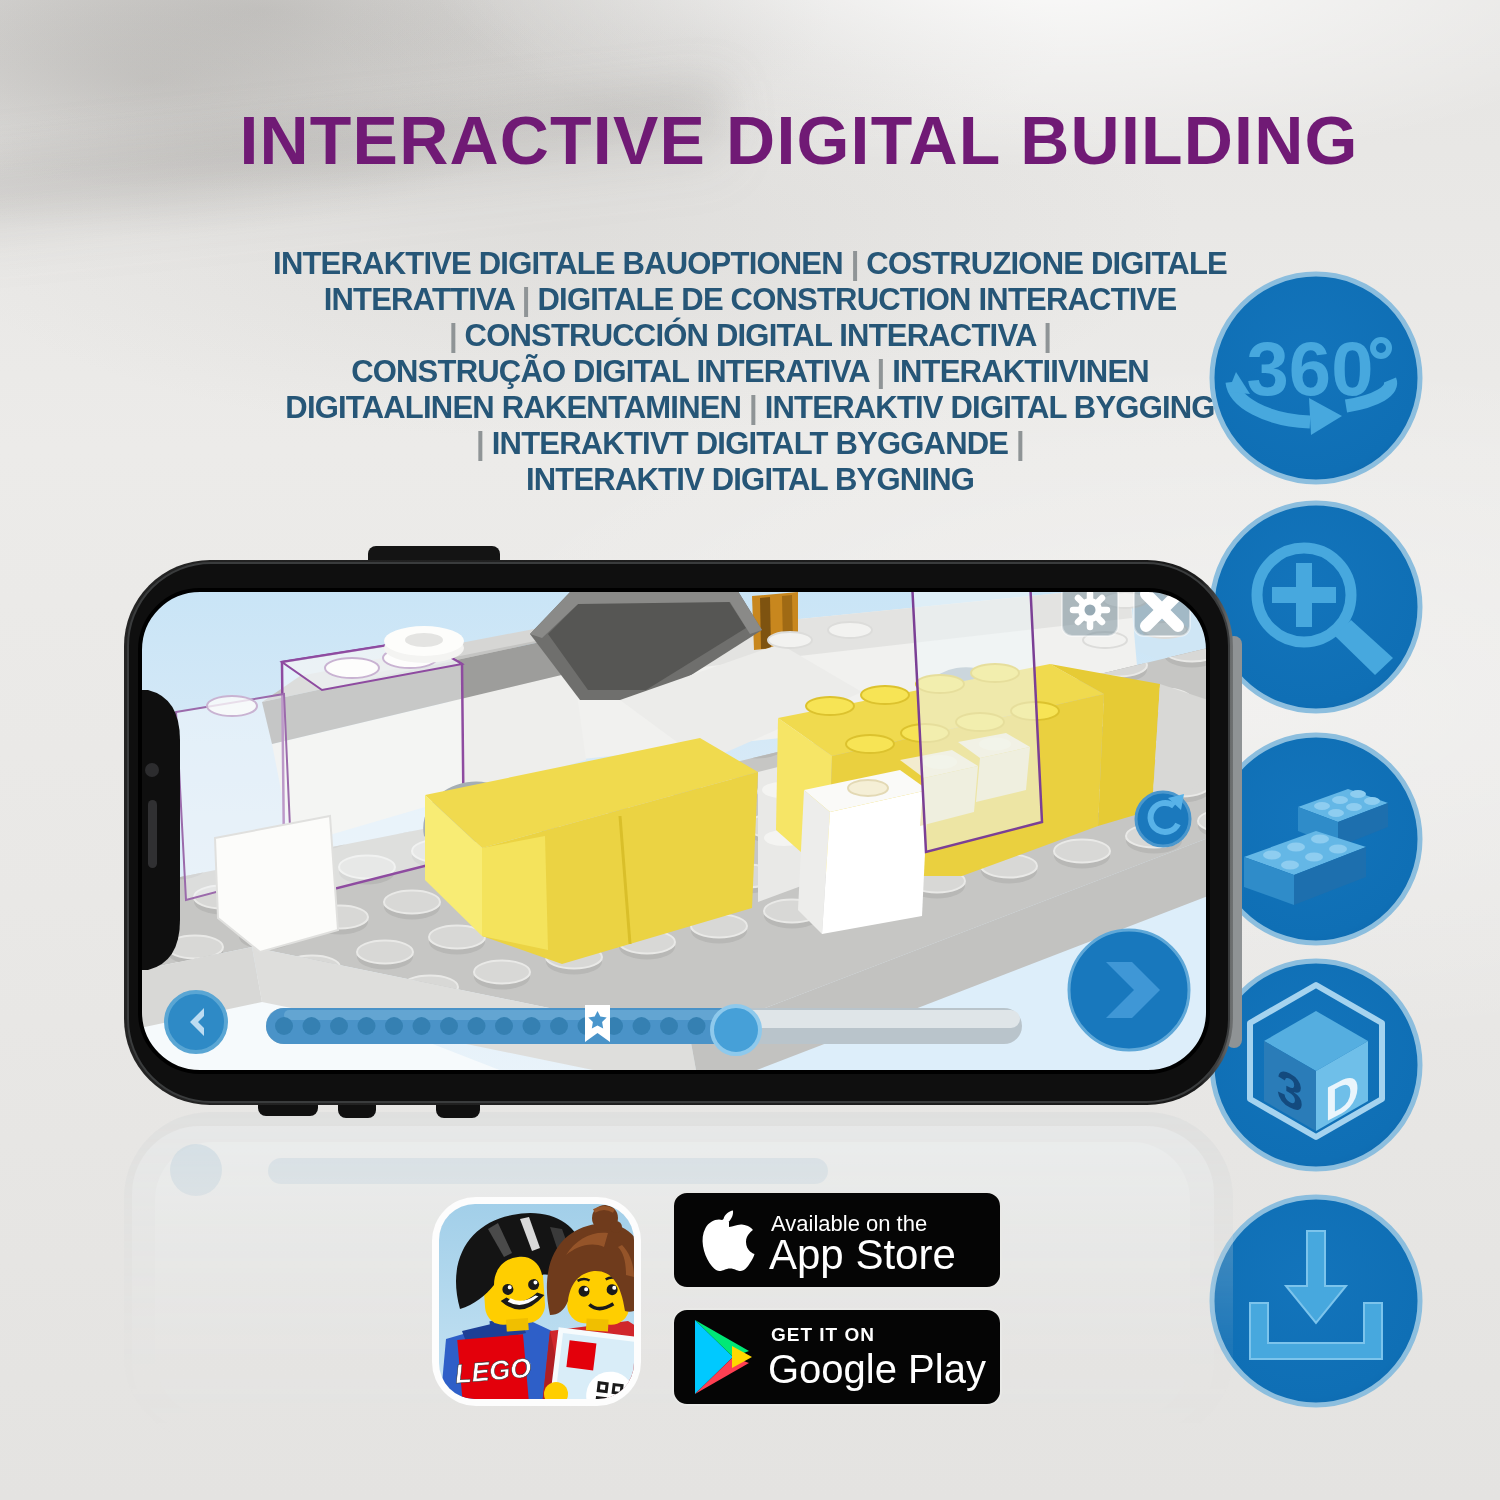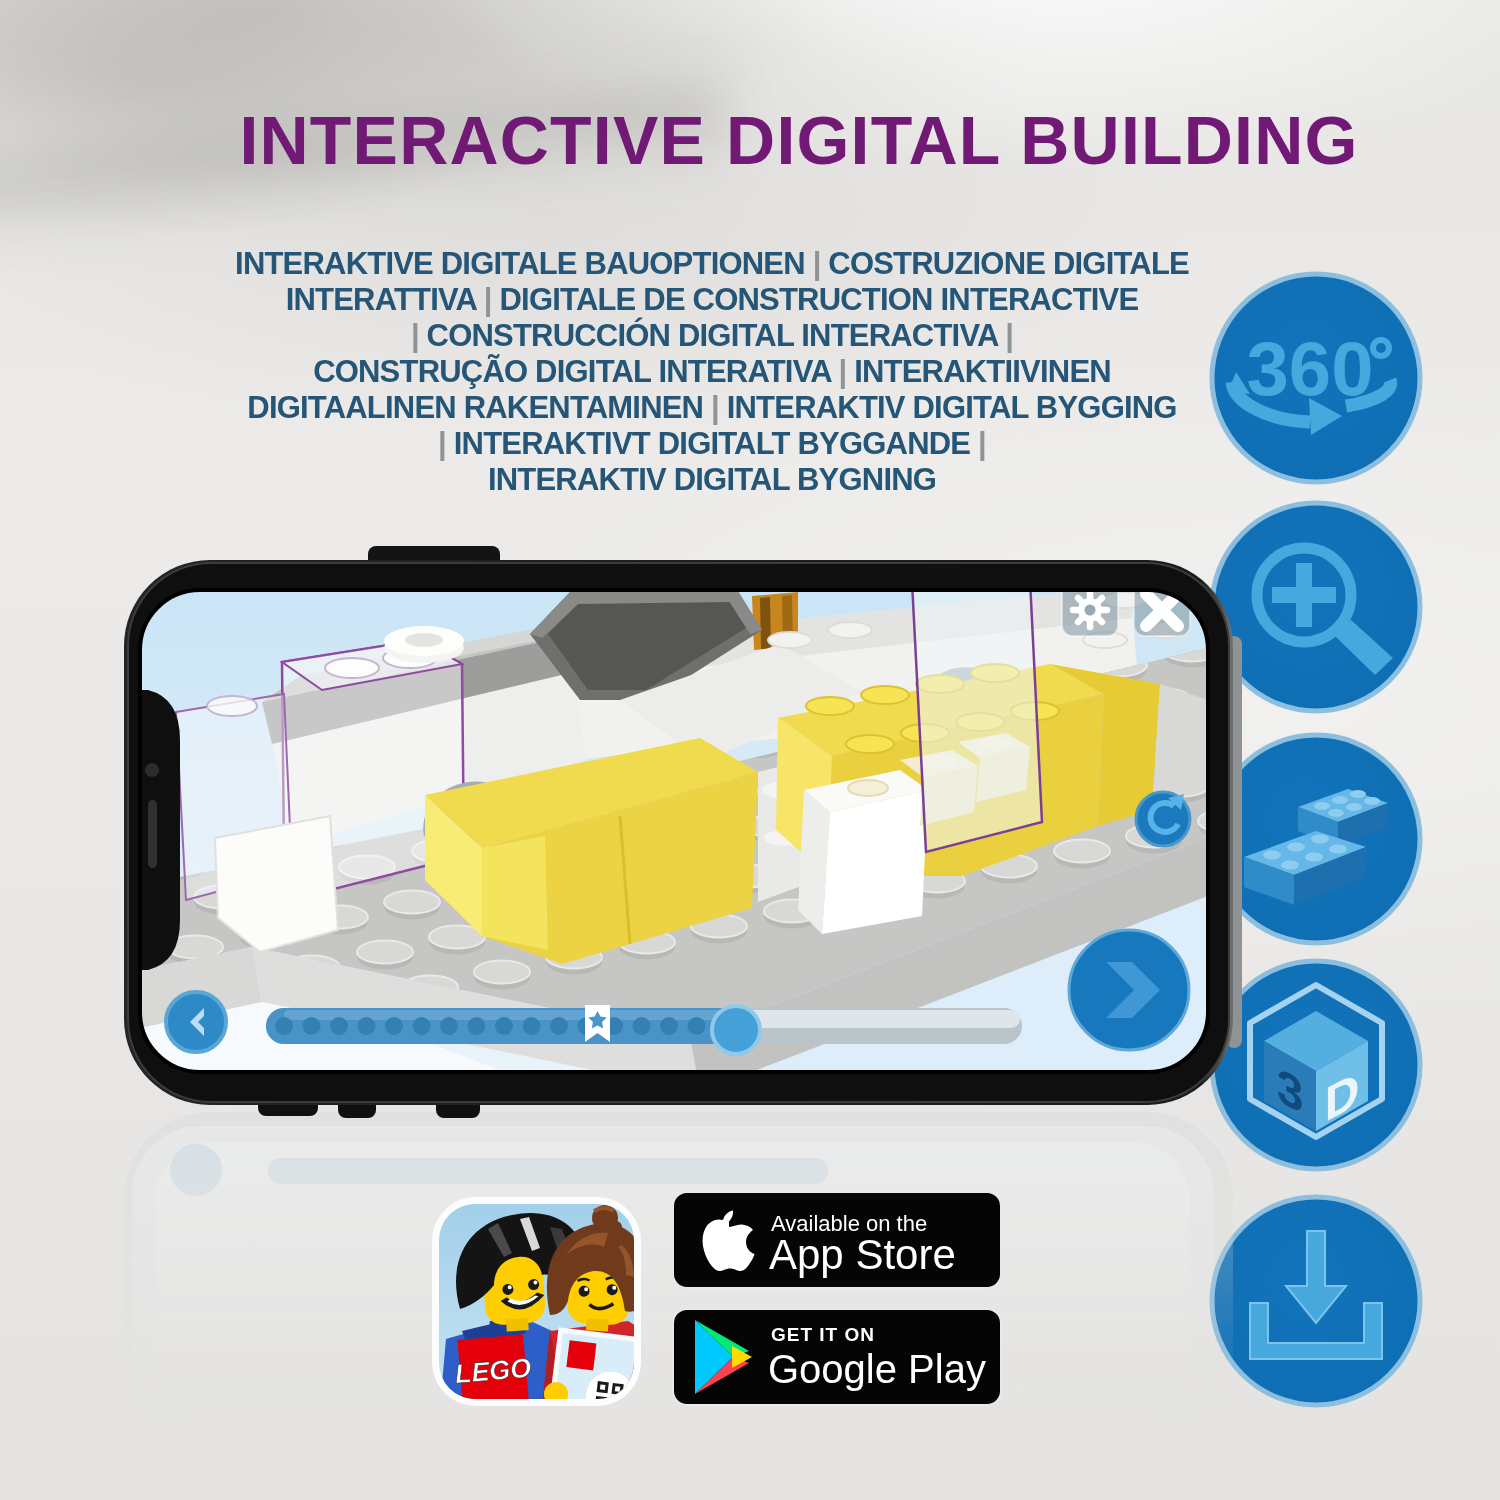--- a/index.html
+++ b/index.html
@@ -1,21 +1,21 @@
 <!DOCTYPE html>
 <html><head><meta charset="utf-8">
 <style>
   html,body{margin:0;padding:0;}
   body{width:1500px;height:1500px;overflow:hidden;font-family:"Liberation Sans",sans-serif;}
   .page{position:absolute;left:0;top:0;width:1500px;height:1500px;background:#e9e8e6;overflow:hidden;}
   .abs{position:absolute;}
   .title{left:17px;top:101px;width:1484px;text-align:center;color:#701a75;font-weight:bold;
          font-size:68px;letter-spacing:1.2px;white-space:nowrap;padding-left:40px;}
   .subs{left:0;top:246px;width:1424px;text-align:center;color:#265677;font-weight:bold;
-        font-size:31px;line-height:36px;letter-spacing:-0.8px;white-space:nowrap;}
+        font-size:31px;line-height:36px;letter-spacing:-0.8px;white-space:nowrap;padding-left:38px;}
   .subs .p{color:#8f9496;font-weight:bold;}
 </style></head>
 <body>
 <div class="page">
 
   <div class="abs" style="left:0;top:0;width:1500px;height:1500px;
     background:
       radial-gradient(900px 300px at 1050px -40px, rgba(255,255,255,0.85), rgba(255,255,255,0) 70%),
       radial-gradient(620px 240px at 150px 80px, rgba(125,122,118,0.22), rgba(125,122,118,0) 65%),
       radial-gradient(820px 260px at 260px 10px, rgba(118,115,111,0.26), rgba(118,115,111,0) 70%),

